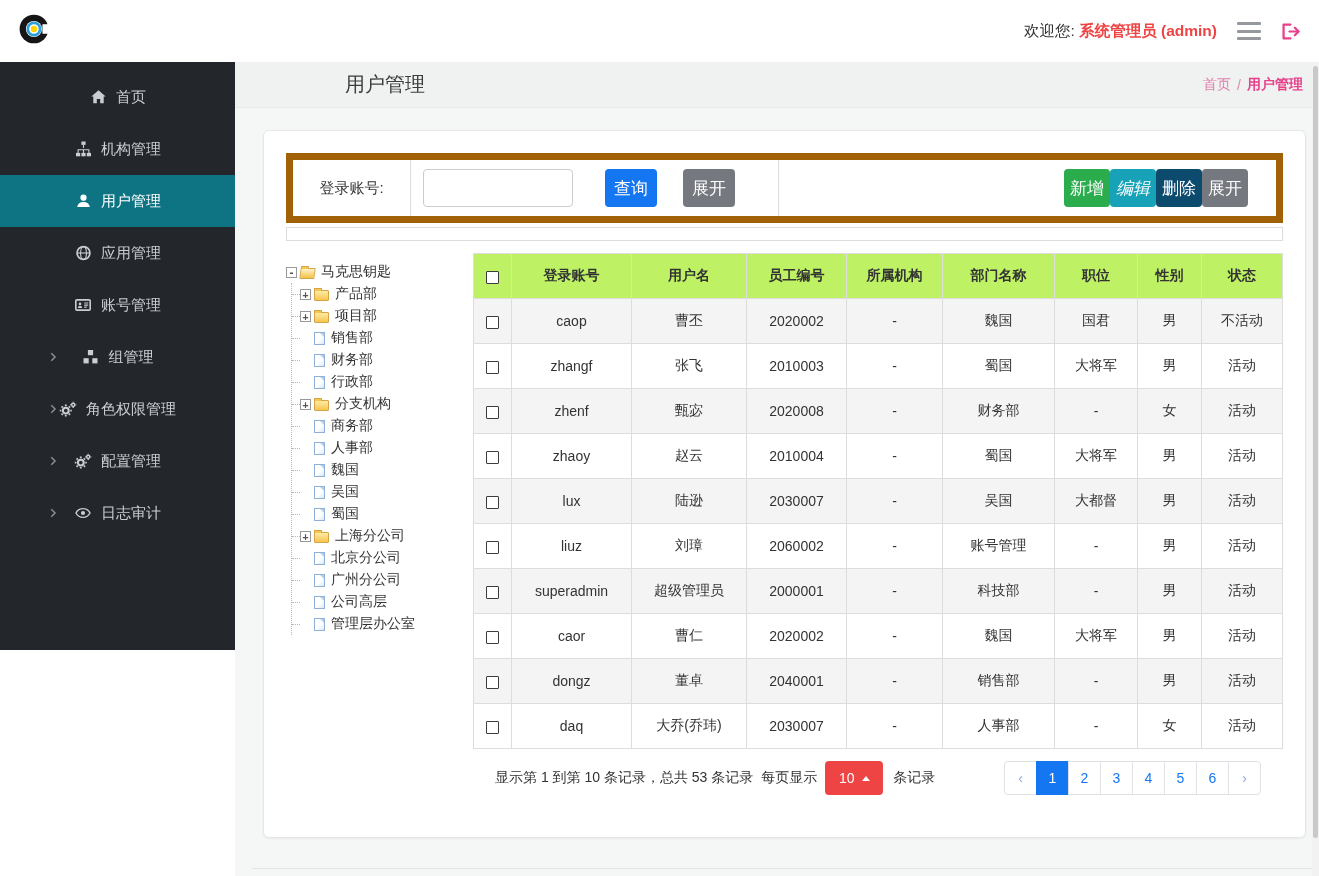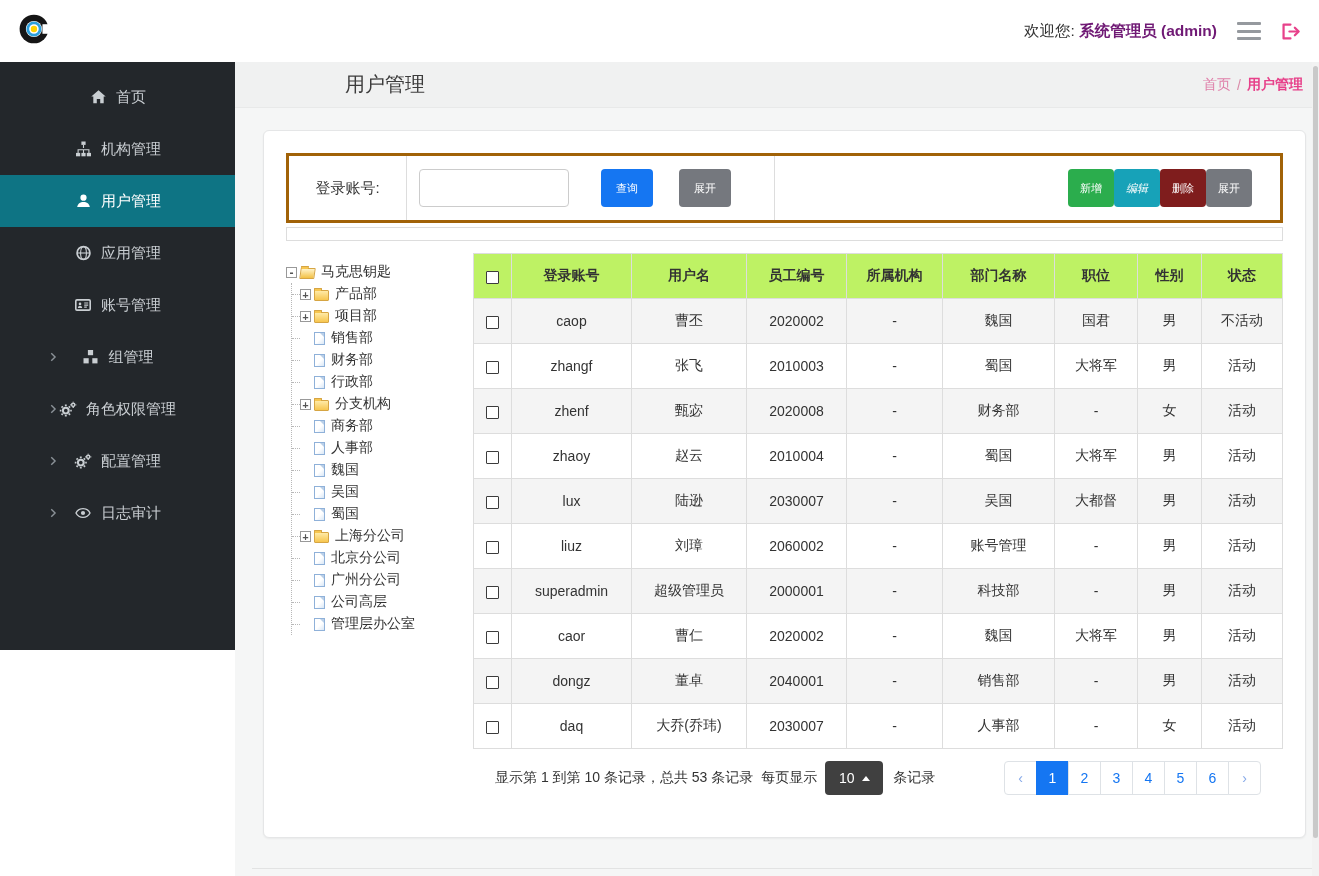--- a/index.html
+++ b/index.html
@@ -6,21 +6,21 @@
   html,body { width:1319px; height:876px; overflow:hidden; }
   body { font-family:"Liberation Sans","DejaVu Sans",sans-serif; background:#fff; position:relative; }
 
   
   .topbar { height:62px; background:#fff; display:flex; align-items:center; padding:0 18px; }
   .brand { display:flex; align-items:center; gap:5px; cursor:default; }
   .brand-text { font-size:21px; font-weight:bold; color:#141414; letter-spacing:.2px; }
   .brand-text .key { color:#f6c500; }
   .top-right { margin-left:auto; display:flex; align-items:center; gap:20px; }
   .welcome { font-size:15.5px; color:#333; }
-  .welcome b { color:#701a75; }
+  .welcome b { color:#ef4444; }
   .burger { width:24px; height:18px; display:flex; flex-direction:column; justify-content:space-between; cursor:pointer; }
   .burger span { height:3px; background:#95999e; border-radius:1px; }
   .logout { cursor:pointer; display:flex; align-items:center; }
 
   
   .app { display:flex; height:814px; }
   .sidebar { width:235px; flex:none; background:#fff; }
   .sidebar-dark { height:588px; background:#23272b; padding-top:9px; }
   .side-item { position:relative; height:52px; display:flex; align-items:center; justify-content:center; gap:9px; color:#c9ced2; font-size:15px; cursor:pointer; }
   .side-item.active { background:#0e7484; color:#fff; }
@@ -32,31 +32,31 @@
   .page-band { height:46px; background:#f0f1f1; border-bottom:1px solid #e8e9e9; display:flex; align-items:center; padding:0 19px 0 110px; }
   .page-title { font-size:20px; font-weight:normal; color:#3c3c3c; }
   .breadcrumb { margin-left:auto; font-size:14px; display:flex; gap:6px; align-items:center; }
   .breadcrumb .bc-home { color:#df7fa9; text-decoration:none; cursor:pointer; }
   .breadcrumb .sep { color:#d98aa8; }
   .breadcrumb .bc-cur { color:#e7418a; font-weight:bold; }
 
   
   .card { margin:22px 16px 0 28px; height:708px; background:#fff; border:1px solid #e5e6e7; border-radius:6px; box-shadow:0 1px 2px rgba(0,0,0,.05); }
 
-  .search-panel { margin:22px 22px 0; border:3px solid #a16207; height:70px; display:flex; align-items:stretch; }
+  .search-panel { margin:22px 22px 0; border:7px solid #a16207; height:70px; display:flex; align-items:stretch; }
   .sp-label { width:118px; display:flex; align-items:center; justify-content:center; border-right:1px solid #ddd; font-size:15px; color:#333; }
   .sp-mid { width:367px; display:flex; align-items:center; padding-left:12px; }
   .query-input { width:150px; height:38px; border:1px solid #ccc; border-radius:4px; padding:0 9px; font-size:14px; margin-right:32px; outline:none; }
-  .btn { height:38px; border:none; border-radius:4px; color:#fff; font-size:11px; cursor:pointer; font-family:inherit; }
+  .btn { height:38px; border:none; border-radius:4px; color:#fff; font-size:17px; cursor:pointer; font-family:inherit; }
   .btn-query { width:52px; background:#1576f2; margin-right:26px; }
   .btn-gray { width:52px; background:#75787e; }
   .sp-right { flex:1; border-left:1px solid #ddd; display:flex; align-items:center; justify-content:flex-end; padding-right:28px; }
   .btn-add { width:46px; background:#2bad4d; }
   .btn-edit { width:46px; background:#17a2b8;font-style:italic; }
-  .btn-del { width:46px; background:#7f1d1d; }
+  .btn-del { width:46px; background:#0c4a6e; }
   .btn-exp { width:46px; background:#75787e; }
 
   .toolbar-strip { margin:4px 22px 0; height:14px; border:1px solid #ddd; }
 
   .content-row { display:flex; margin:12px 22px 0; }
 
   
   .tree { width:187px; flex:none; font-size:14px; color:#333; padding-top:8px; }
   .tnode { display:flex; align-items:center; height:22px; cursor:pointer; white-space:nowrap; }
   .tkids { margin-left:5px; border-left:1px dotted #b8b8b8; }
@@ -77,21 +77,21 @@
   th,td { border:1px solid #ddd; height:45px; text-align:center; font-size:14px; color:#333; }
   th { font-weight:bold; background:#bef264; }
   tbody tr:nth-child(odd) { background:#f4f4f4; }
   tbody tr:nth-child(even) { background:#fff; }
   input[type=checkbox] { appearance:none; -webkit-appearance:none; width:13px; height:13px; border:1.5px solid #3c3c3c; background:#fff; vertical-align:middle; cursor:pointer; border-radius:1px; }
 
   
   .pagi-row { display:flex; align-items:center; margin:12px 22px 0; }
   .pagi-left { display:flex; align-items:center; font-size:14px; color:#333; }
   .pagi-left .seg { margin-right:8px; }
-  .psize { height:34px; min-width:58px; background:#404040; border:none; border-radius:4px; color:#fff; font-size:14px; display:inline-flex; align-items:center; justify-content:center; gap:7px; cursor:pointer; font-family:inherit; margin-right:10px; }
+  .psize { height:34px; min-width:58px; background:#ef4444; border:none; border-radius:4px; color:#fff; font-size:14px; display:inline-flex; align-items:center; justify-content:center; gap:7px; cursor:pointer; font-family:inherit; margin-right:10px; }
   .caret-up { width:0; height:0; border-left:4px solid transparent; border-right:4px solid transparent; border-bottom:5px solid #fff; }
   .pager { margin-left:auto; display:flex; }
   .pg { min-width:33px; height:34px; display:flex; align-items:center; justify-content:center; border:1px solid #dee2e6; margin-left:-1px; background:#fff; color:#1576f2; font-size:14px; text-decoration:none; cursor:pointer; padding:0 6px; }
   .pg:first-child { border-radius:4px 0 0 4px; margin-left:0; }
   .pg:last-child { border-radius:0 4px 4px 0; }
   .pg.arrow { color:#86a9e8; }
   .pg.active { background:#1576f2; border-color:#1576f2; color:#fff; }
 
   .footer-rule { border-top:1px solid #e2e3e3; margin:30px 4px 0 17px; }
 

